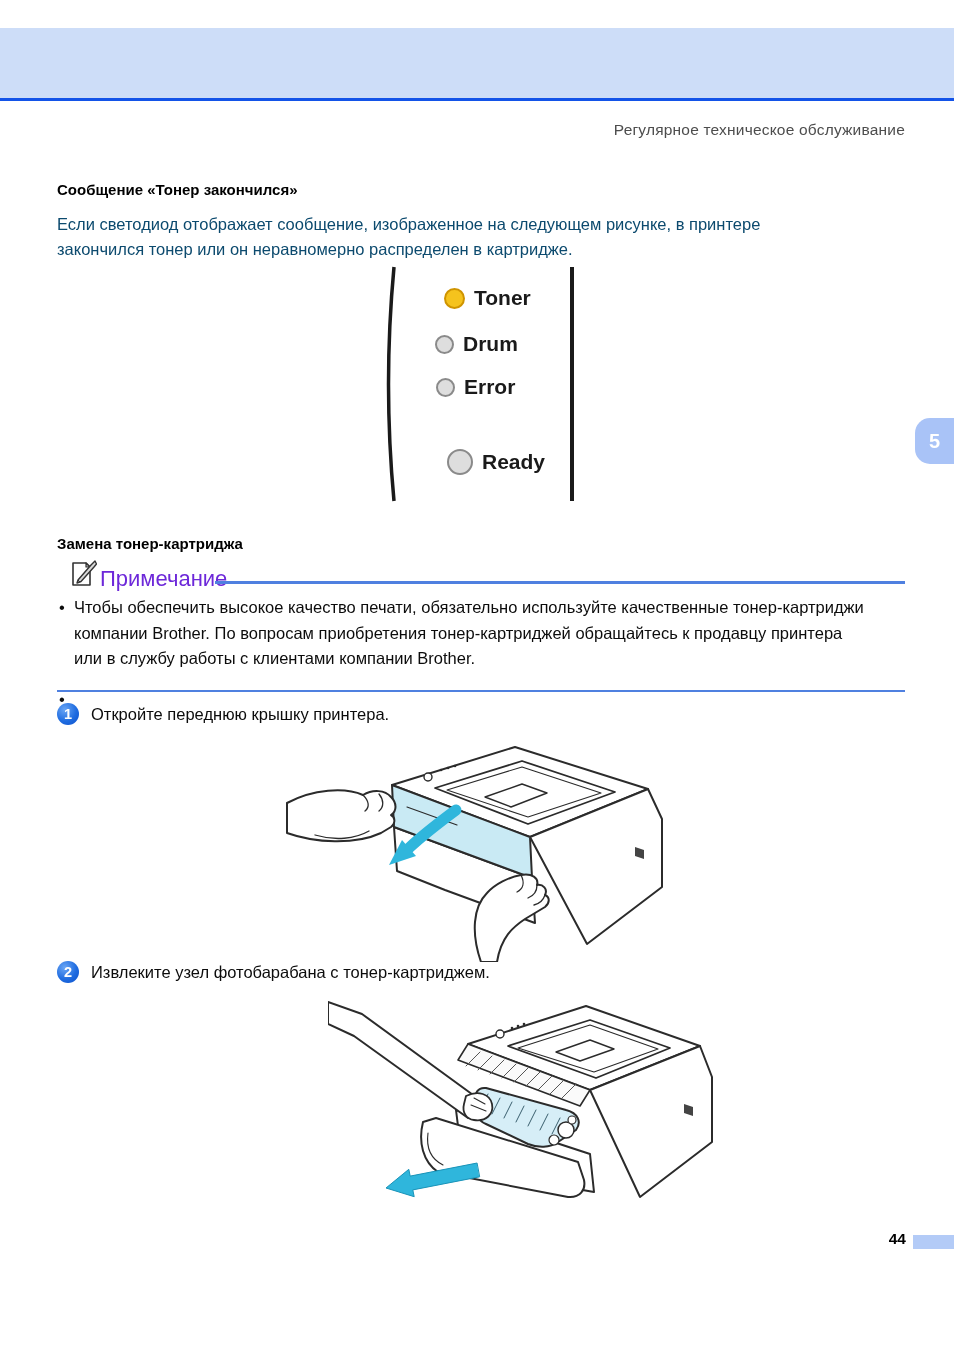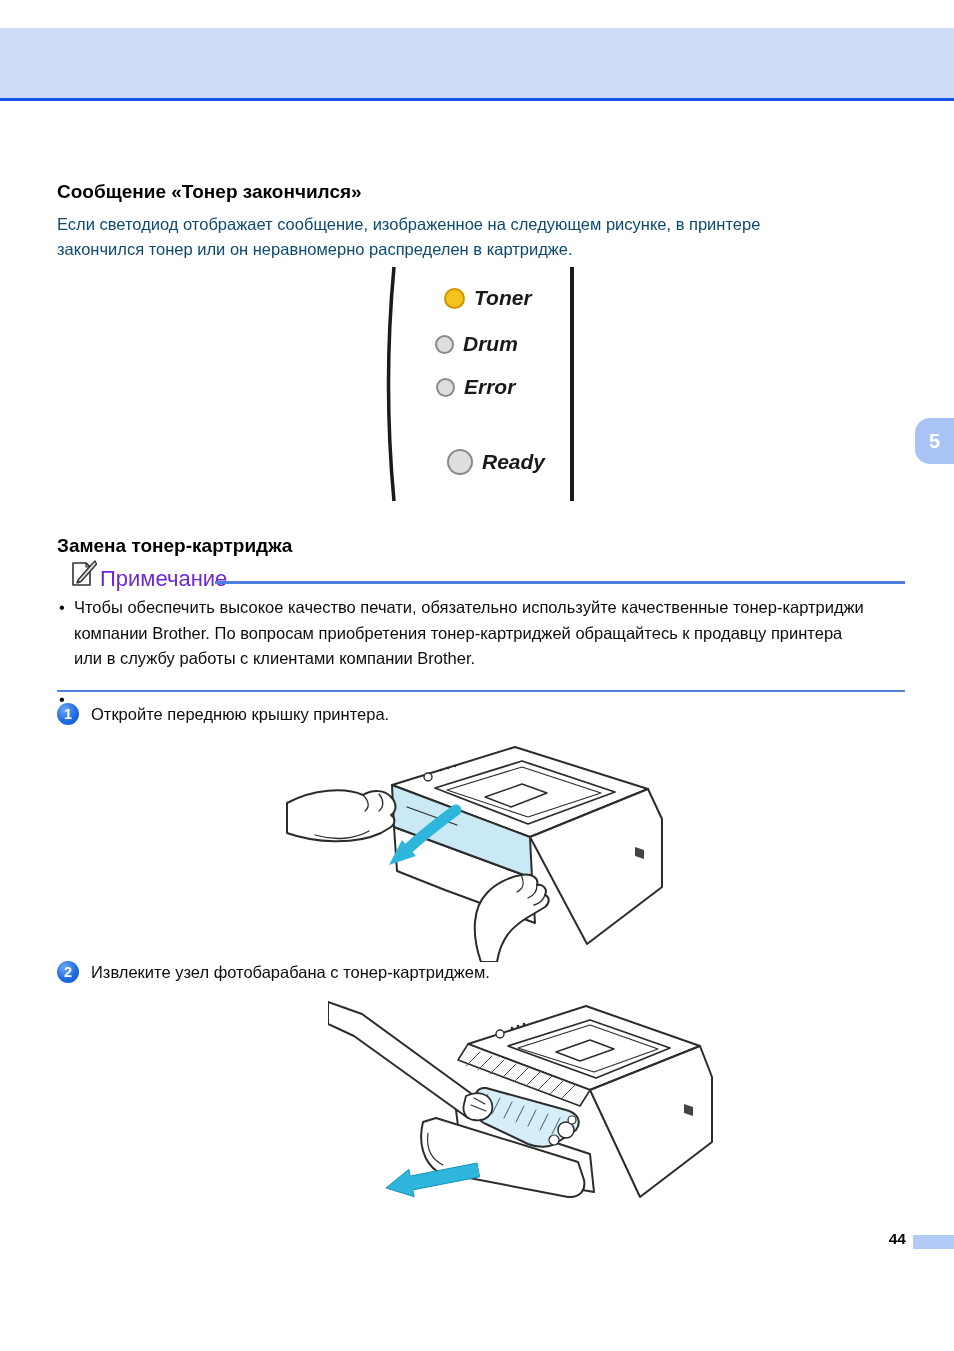--- a/index.html
+++ b/index.html
@@ -13,29 +13,29 @@
   .running-head{
     position:absolute;top:121px;right:49px;font-size:15.5px;color:#4d4d4d;letter-spacing:.2px;
   }
   
   .chapter-tab{
     position:absolute;right:0;top:418px;width:39px;height:46px;background:#a9c3f7;
     border-radius:15px 0 0 15px;color:#ffffff;font-size:20px;font-weight:700;
     display:flex;align-items:center;justify-content:center;
   }
   
-  .h1{position:absolute;left:57px;font-size:19px;font-weight:700;color:#000;}
+  .h1{position:absolute;left:57px;font-size:15px;font-weight:700;color:#000;}
   .body-par{position:absolute;left:57px;width:790px;font-size:16.5px;line-height:25px;color:#0c4a6e;}
   
   .led-panel{position:absolute;left:378px;top:264px;width:200px;height:240px;}
   .led-row{position:absolute;display:flex;align-items:center;gap:9px;}
   .led{border-radius:50%;box-sizing:border-box;flex:0 0 auto;}
   .led.on{background:#f5c31d;border:2px solid #cf9400;}
   .led.off{background:#dedede;border:2px solid #8a8a8a;}
-  .led-label{font-size:21px;font-weight:700;font-style:italic;color:#1a1a1a;white-space:nowrap;}
+  .led-label{font-size:21px;font-weight:700;color:#1a1a1a;white-space:nowrap;}
   
   .note-label{position:absolute;left:100px;top:566px;font-size:22px;font-weight:400;color:#6d28d9;}
   .note-rule-top{position:absolute;left:215px;top:581px;width:690px;height:3px;background:#4f80e0;}
   .note-rule-bottom{position:absolute;left:57px;top:690px;width:848px;height:2px;background:#4f80e0;}
   .note-bullets{position:absolute;left:57px;top:595px;width:815px;font-size:16.5px;line-height:25.5px;color:#0c0c0c;}
   .bullet{position:relative;padding-left:17px;margin-bottom:15px;}
   .bullet .marker{position:absolute;left:2px;top:0;}
   .ital{font-style:italic;}
   
   .step{position:absolute;left:57px;display:flex;align-items:flex-start;gap:12px;}
@@ -51,20 +51,21 @@
   .page-num{position:absolute;right:48px;top:1230px;font-size:15.5px;font-weight:700;color:#000;}
   .page-bar{position:absolute;right:0;top:1235px;width:41px;height:14px;background:#b3cbf7;}
 </style>
 </head>
 <body>
 
 <div id="page">
 
   <div class="band"></div>
   <div class="band-rule"></div>
+  <div class="running-head">Регулярное техническое обслуживание</div>
 
   <div class="chapter-tab">5</div>
 
   <div class="h1" style="top:181px;">Сообщение «Тонер закончился»</div>
   <div class="body-par" style="top:212px;">Если светодиод отображает сообщение, изображенное на следующем рисунке, в принтере закончился тонер или он неравномерно распределен в картридже.</div>
 
   <div class="led-panel">
     <svg width="200" height="240" viewBox="0 0 200 240">
       <path d="M 16 3 Q 5 120 16 237" fill="none" stroke="#1a1a1a" stroke-width="3.5"></path>
       <line x1="194" y1="3" x2="194" y2="237" stroke="#1a1a1a" stroke-width="4"></line>

